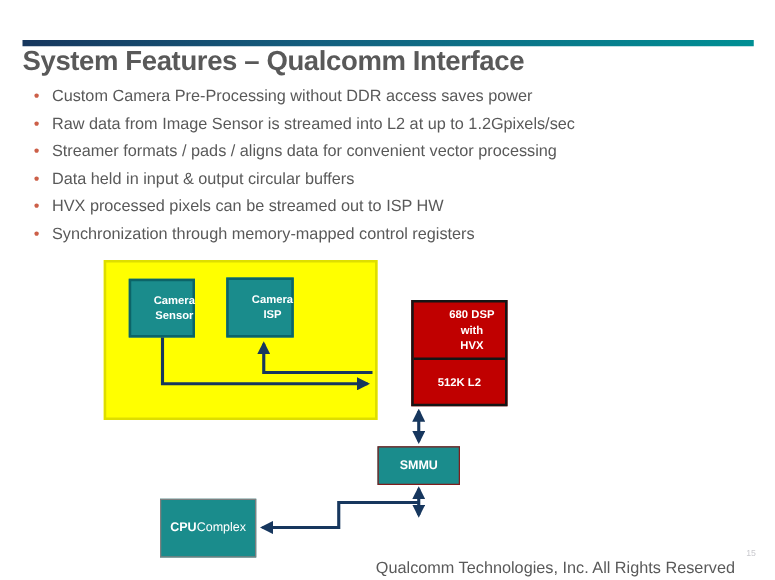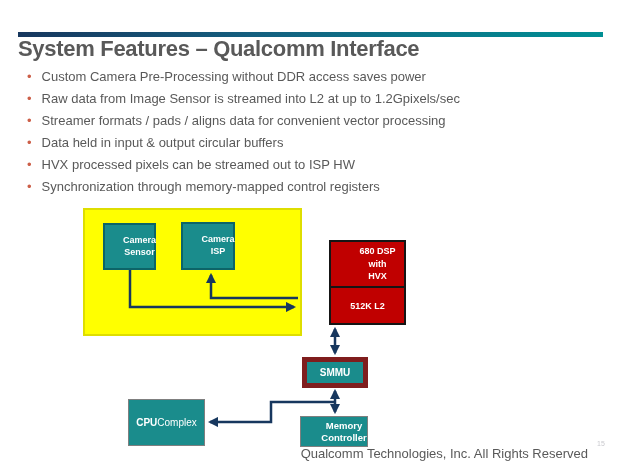--- a/index.html
+++ b/index.html
@@ -42,21 +42,21 @@
     position:absolute; left:298px; top:240px; width:77px; height:85px;
     background:#C00000; border:2px solid #151515; box-sizing:border-box;
     color:#ffffff; font-weight:bold; font-size:9px;
     display:flex; flex-direction:column;margin-left:31px;
   }
   .dsp-label { flex:1; display:flex; align-items:center; justify-content:center; text-align:center; line-height:1.4; }
   .l2-box {
     height:37px; border-top:2.5px solid #151515;
     display:flex; align-items:center; justify-content:center; box-sizing:border-box;
   }
-  .smmu { left:302px; top:357px; width:66px; height:31px; border:5px solid #7f1d1d; font-size:10px; }
+  .smmu { left:302px; top:357px; width:66px; height:31px; border:1px solid #7f1d1d; font-size:10px; }
   .cpu  { left:128px; top:399px; width:77px; height:47px; border:1px solid #7F7F7F; font-size:10px;
           line-height:1.35; }
   .cpu .l2txt { font-weight:normal; }
   .memctl { left:300px; top:416px; width:68px; height:31px; border:1px solid #7F7F7F; font-size:9.5px; line-height:1.25; }
 
   .arrows { position:absolute; left:0; top:0; pointer-events:none; }
 
   .footer {
     position:absolute; left:0; top:446px; width:588px; text-align:right;
     font-size:13px; color:#595959;
@@ -114,22 +114,20 @@
     <div class="l2-box">512K L2</div>
   </div>
 
   <div class="tealbox smmu">SMMU</div>
 
   <div class="tealbox cpu">
     <span>CPU</span>
     <span class="l2txt">Complex</span>
   </div>
 
-  <div class="tealbox memctl pre">Memory
-Controller</div>
 
   <svg class="arrows" width="620" height="464" viewBox="0 0 620 464">
     <defs>
       <marker id="arr" viewBox="0 0 10 10" refX="8" refY="5" markerWidth="4.2" markerHeight="4.2" orient="auto-start-reverse">
         <path d="M0,0 L10,5 L0,10 z" fill="#17375E"></path>
       </marker>
     </defs>
 
     <path d="M130,270 L130,307 L294,307" fill="none" stroke="#17375E" stroke-width="2.5" marker-end="url(#arr)"></path>
 

